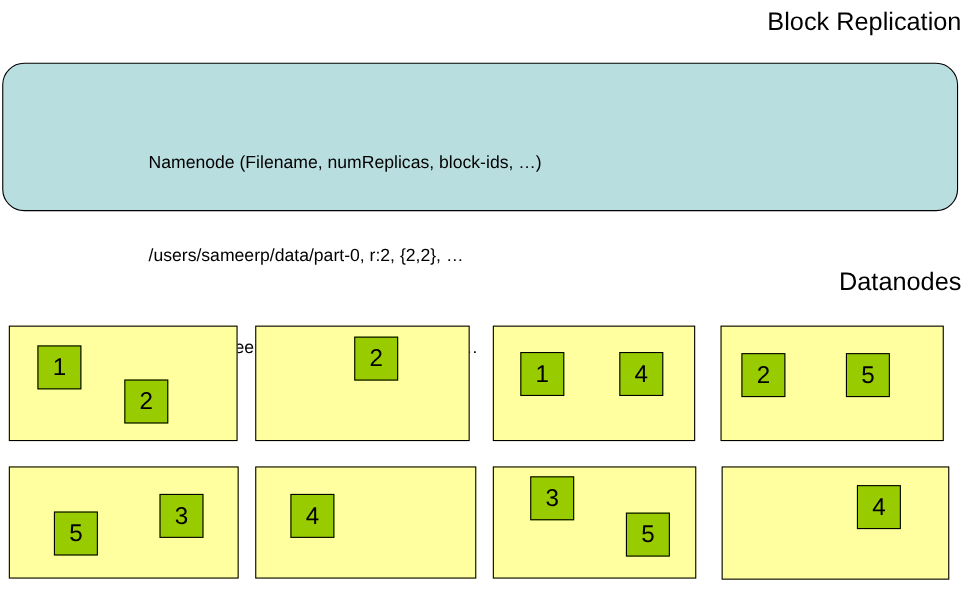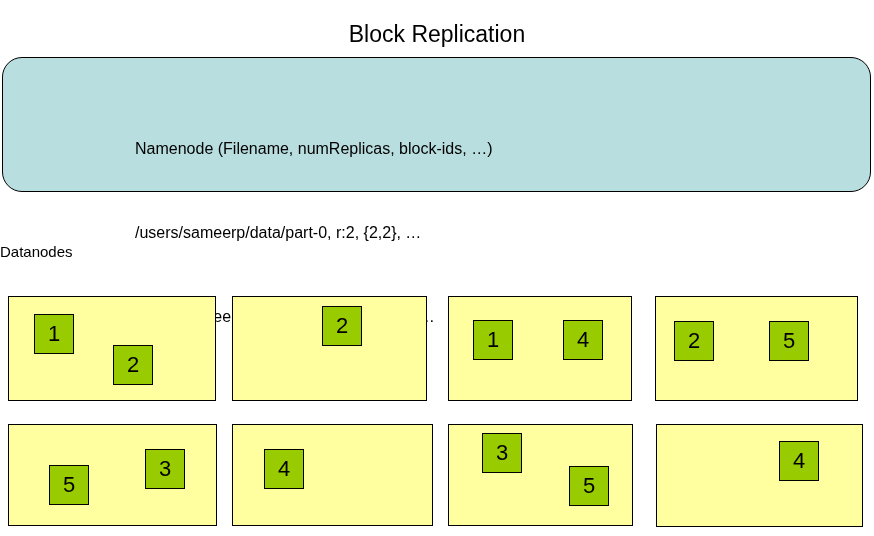--- a/index.html
+++ b/index.html
@@ -11,23 +11,23 @@
   .canvas {
     position: relative;
     width: 874px;
     height: 536px;
     background: var(--page-bg, #ffffff);
     overflow: hidden;
   }
   .title {
     position: absolute;
     left: 0;
-    top: 21px;
+    top: 6px;
     width: 100%;
-    text-align: center;
+    text-align: right;
     font-size: 23px;
     color: #000000;
   }
   .namenode-box {
     position: absolute;
     left: 2px;
     top: 57px;
     width: 869px;
     height: 135px;
     box-sizing: border-box;
@@ -42,22 +42,22 @@
     font-size: 16px;
     line-height: 28px;
     color: #000000;
     white-space: pre;
   }
   .datanodes-label {
     position: absolute;
     left: 0;
     top: 243px;
     width: 100%;
-    text-align: left;
-    font-size: 15px;
+    text-align: right;
+    font-size: 23px;
     color: #000000;
   }
   .dn {
     position: absolute;
     box-sizing: border-box;
     background: var(--datanode-fill, #ffffa0);
     border: 1.5px solid var(--outline, #000000);
   }
   .block {
     position: absolute;

